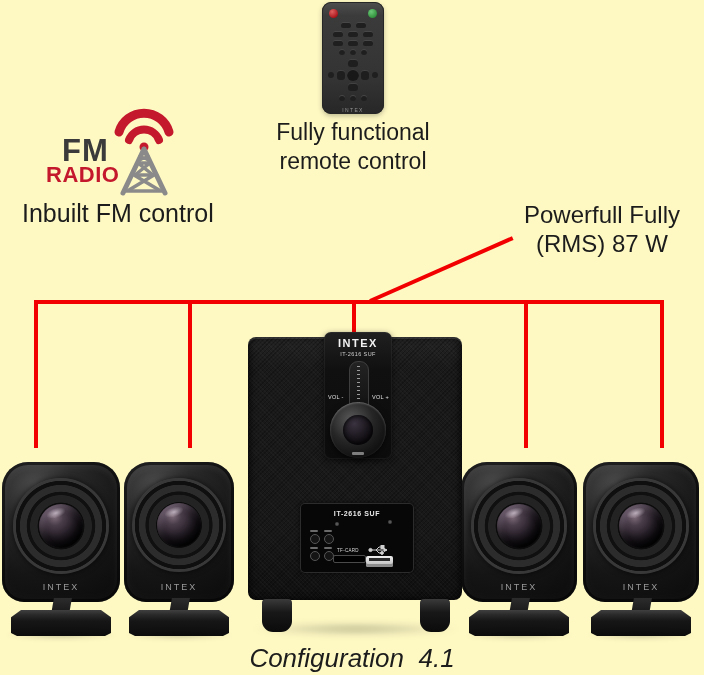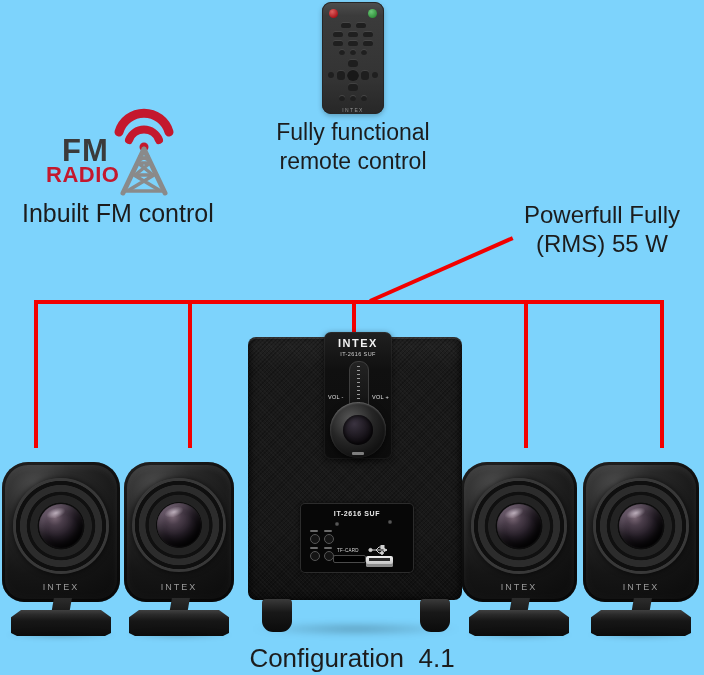--- a/index.html
+++ b/index.html
@@ -1,30 +1,30 @@
 <!DOCTYPE html>
 <html style="--annotation-red: #f20000; --radio-red: #c4182d; --tower-gray: #8a8a8a;"><head>
 <meta charset="utf-8">
 <style>
   html,body{margin:0;padding:0;background:#fff;}
   #canvas{
-    position:relative;width:704px;height:675px;overflow:hidden;background:#7dd3fc;
+    position:relative;width:704px;height:675px;overflow:hidden;background:#fef9c3;
     font-family:"Liberation Sans","DejaVu Sans",sans-serif;color:#1c1c1c;
   }
 
   
   .rline{position:absolute;background:var(--annotation-red,#f20000);}
   .rline.diag{transform-origin:0 50%;transform:rotate(-23.8deg);}
 
   
   .caption{position:absolute;color:#1c1c1c;}
   .cap-remote{left:238px;top:118px;width:230px;text-align:center;font-size:23px;line-height:29px;}
   .cap-fm{left:22px;top:199px;font-size:25px;}
   .cap-output{left:500px;top:200px;width:204px;text-align:center;font-size:24px;line-height:29px;}
-  .cap-config{left:0;top:643px;width:704px;text-align:center;font-size:26px;white-space:pre;}
+  .cap-config{left:0;top:643px;width:704px;text-align:center;font-size:26px;white-space:pre;font-style:italic;}
 
   
   .fm-word{position:absolute;left:62px;top:133px;font-size:31px;font-weight:700;color:#3b3b3b;letter-spacing:1px;}
   .radio-word{position:absolute;left:46px;top:162px;font-size:22px;font-weight:700;color:var(--radio-red,#c4182d);letter-spacing:.5px;}
   .tower{position:absolute;left:112px;top:102px;}
 
   
   .remote{position:absolute;left:322px;top:2px;width:62px;height:112px;border-radius:9px;
     background:linear-gradient(180deg,#4e4e4e,#3b3b3b 12%,#333 70%,#272727);
     box-shadow:inset 0 0 0 1px #262626,0 2px 5px rgba(0,0,0,.25);}
@@ -174,21 +174,21 @@
       <div class="remote-brand">INTEX</div>
     </div>
   </div>
   <div class="caption cap-remote">
     <div>Fully functional</div>
     <div>remote control</div>
   </div>
 
   <div class="caption cap-output">
     <div>Powerfull Fully</div>
-    <div>(RMS) 55 W</div>
+    <div>(RMS) 87 W</div>
   </div>
 
   <div class="rline" style="left:34px;top:300px;width:630px;height:4px;"></div>
   <div class="rline" style="left:34px;top:300px;width:4px;height:148px;"></div>
   <div class="rline" style="left:188px;top:300px;width:4px;height:148px;"></div>
   <div class="rline" style="left:352px;top:300px;width:4px;height:36px;"></div>
   <div class="rline" style="left:524px;top:300px;width:4px;height:148px;"></div>
   <div class="rline" style="left:660px;top:300px;width:4px;height:148px;"></div>
   <div class="rline diag" style="left:370px;top:299px;width:156px;height:4px;"></div>
 

